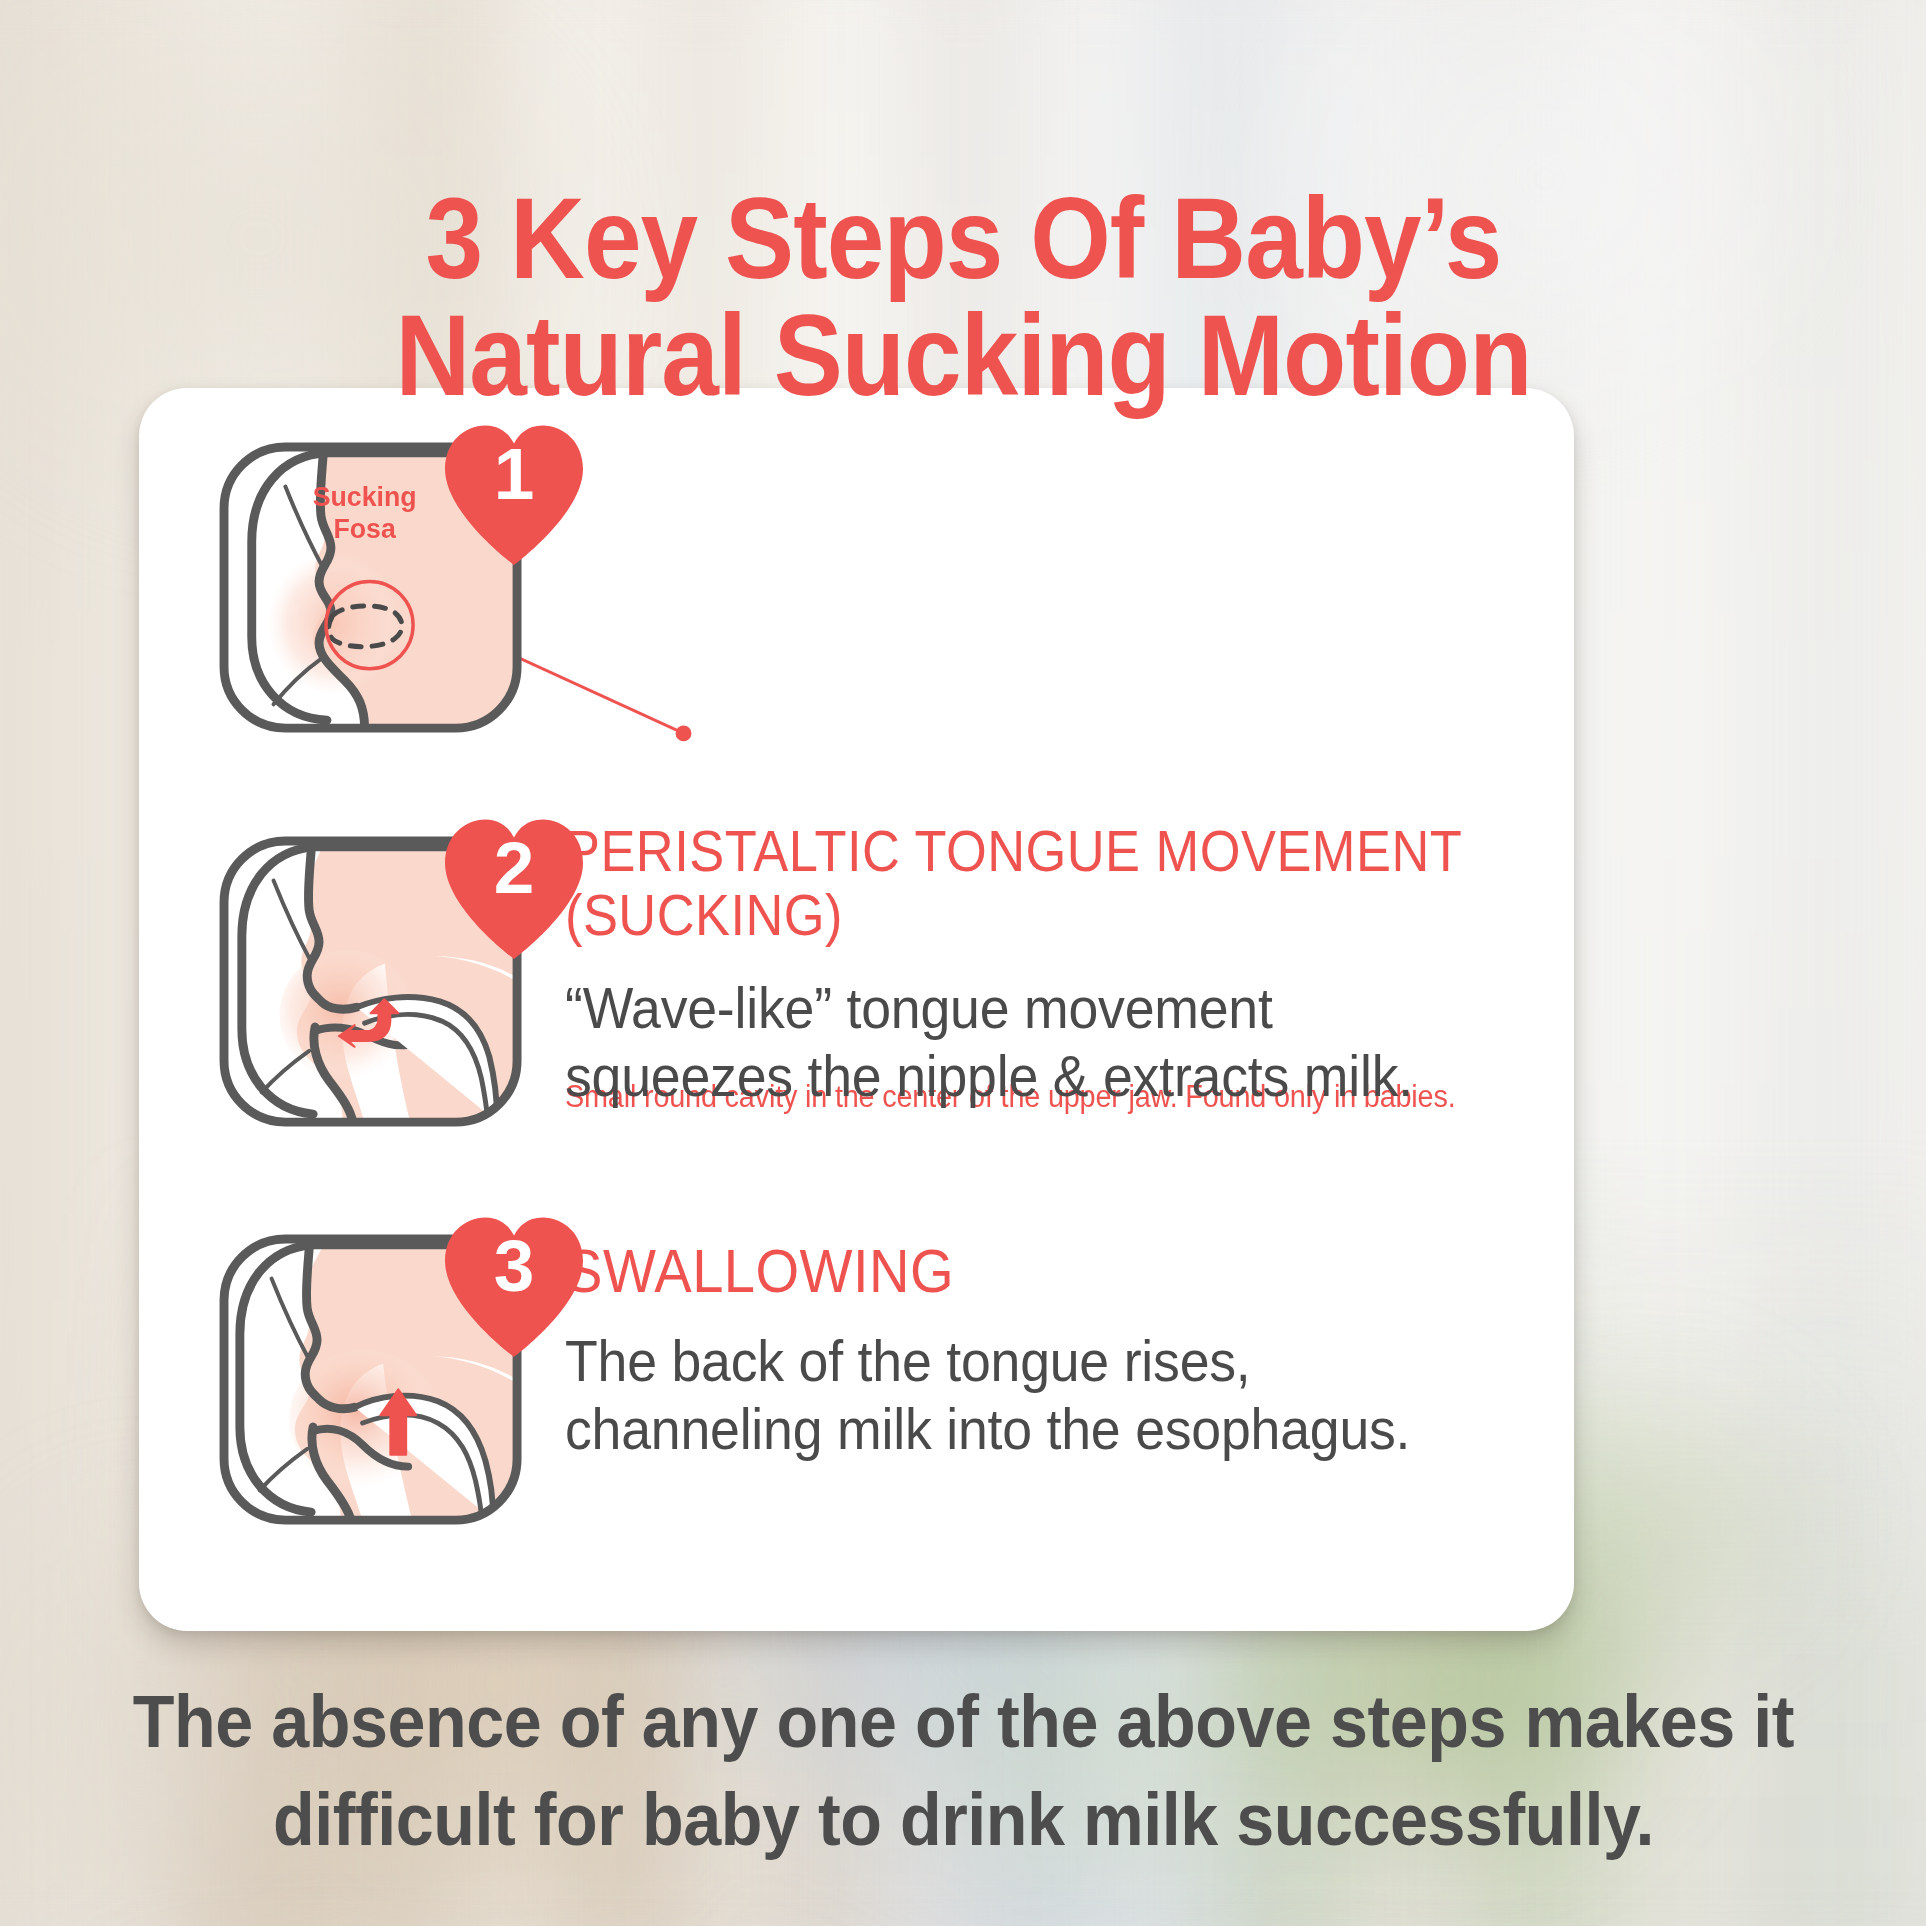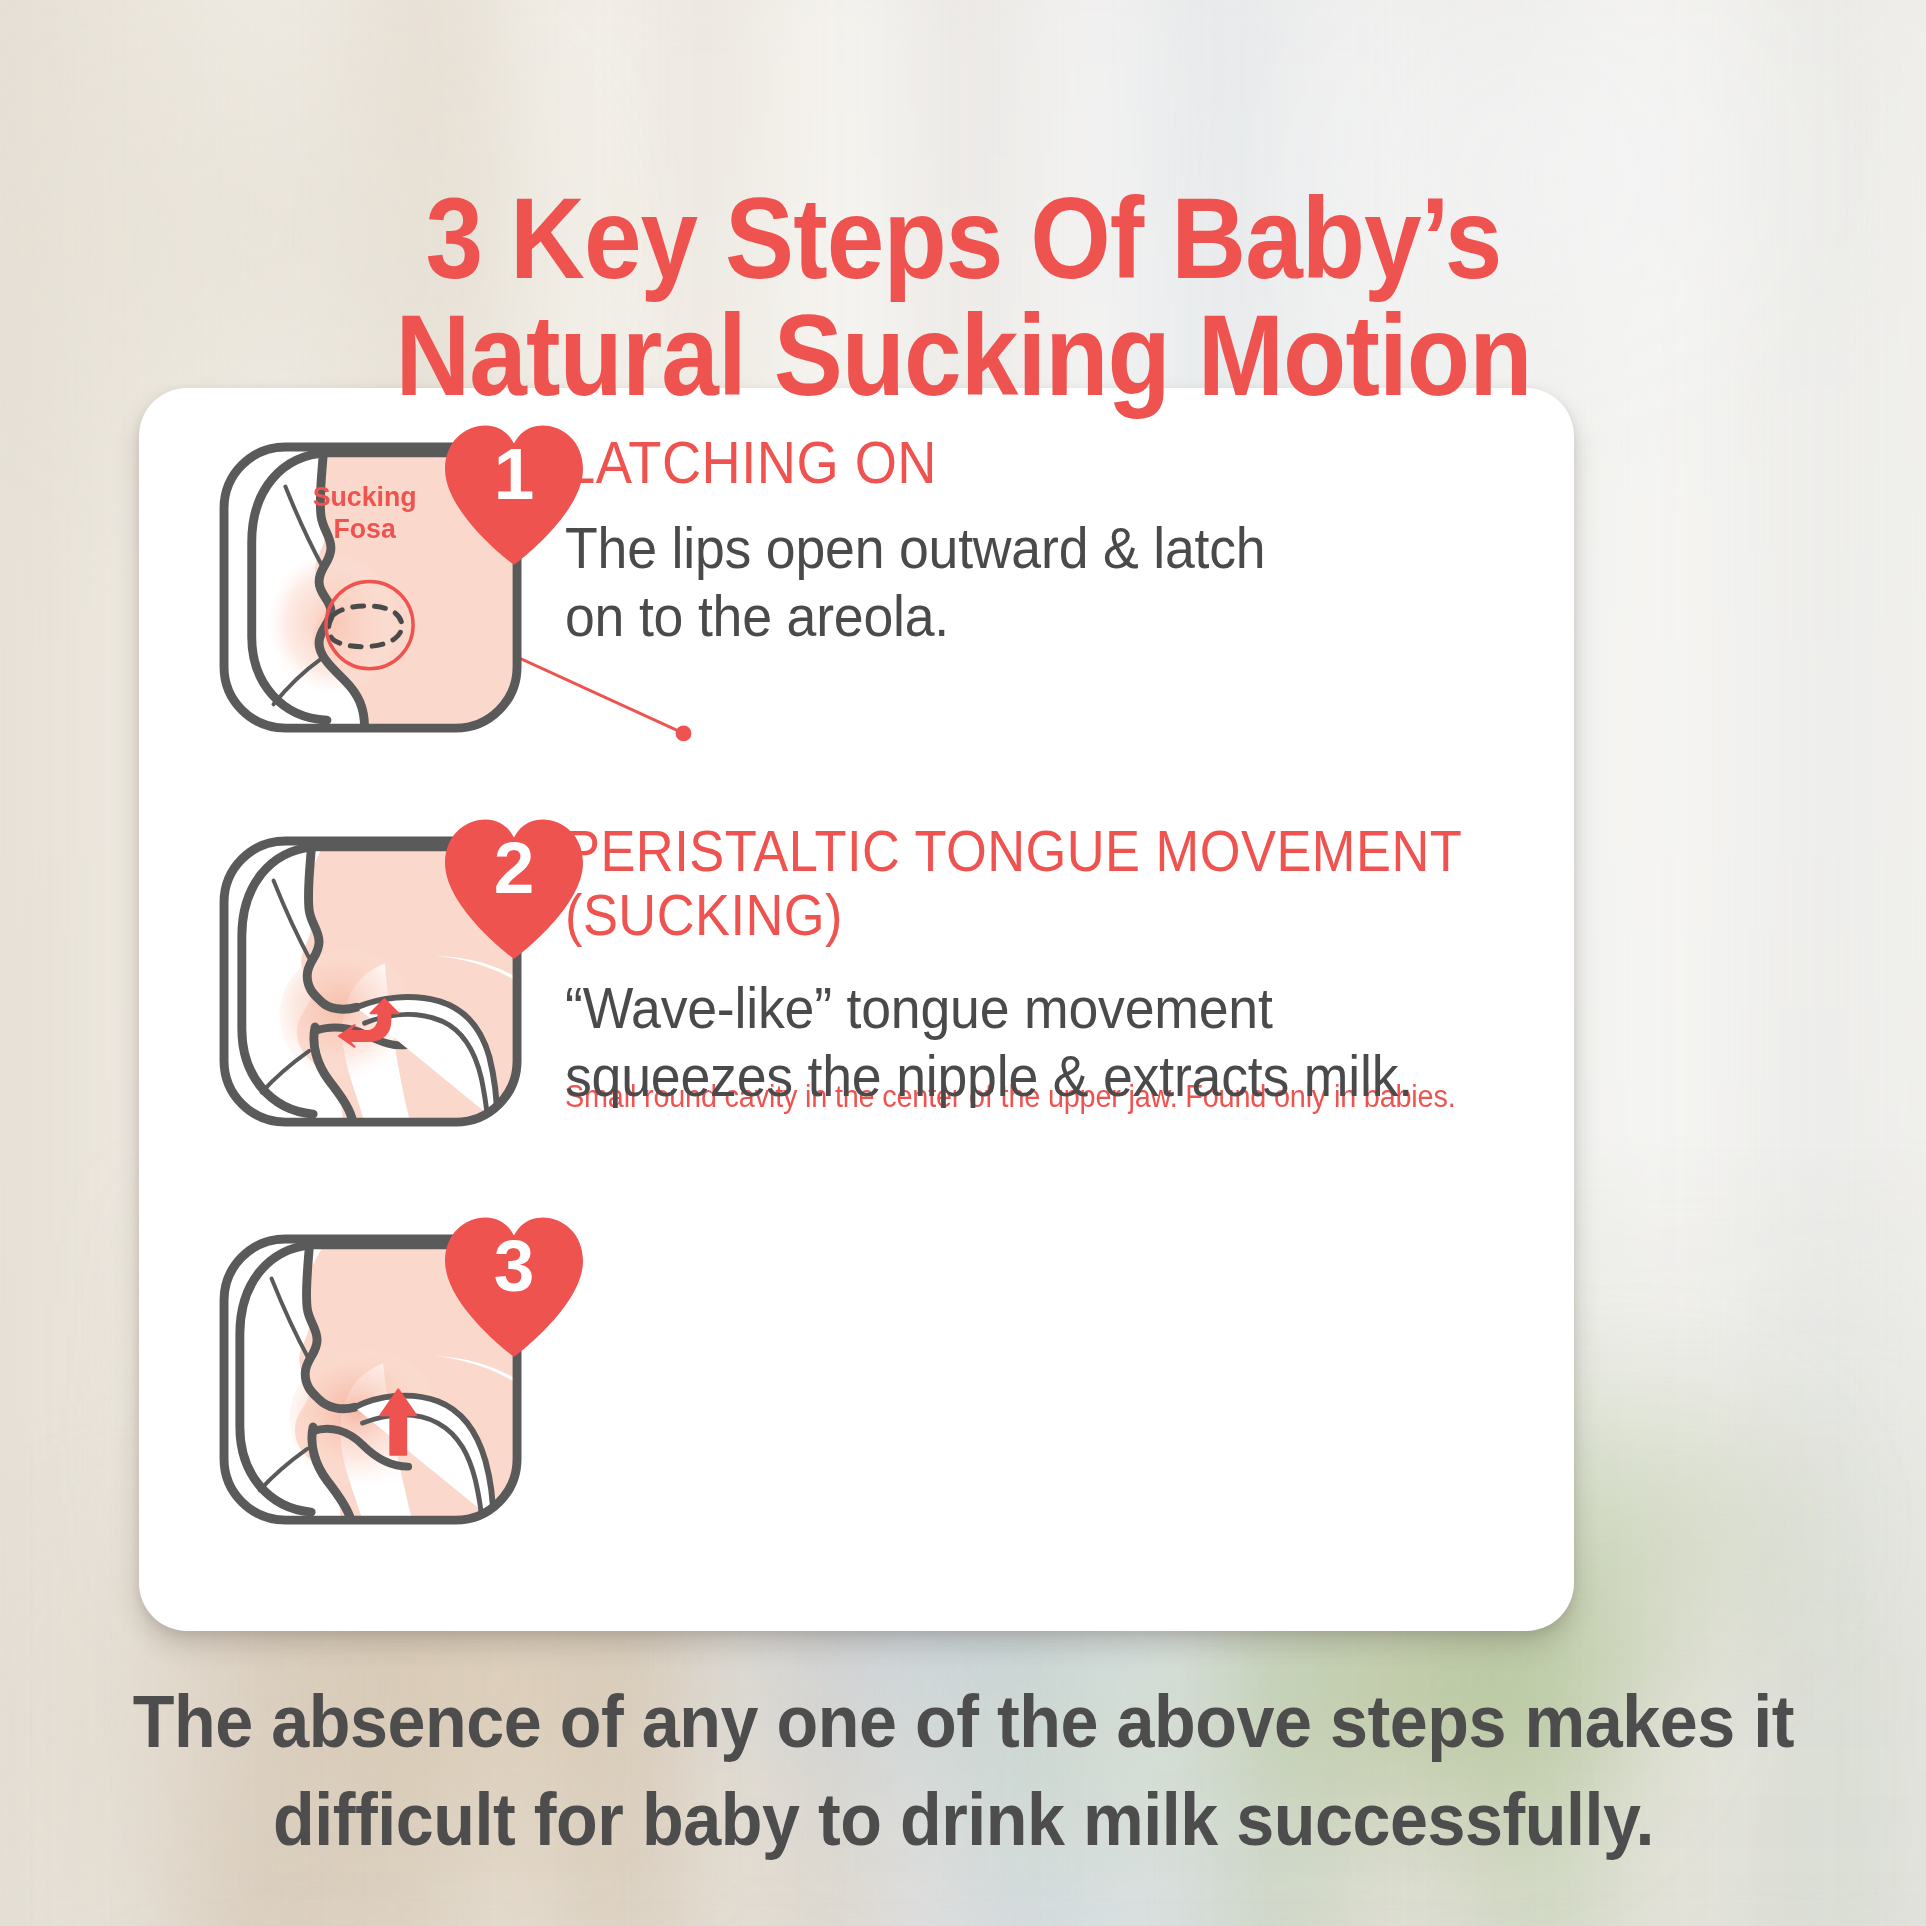--- a/index.html
+++ b/index.html
@@ -313,25 +313,20 @@
 
       <div class="heart-badge">
         <svg viewBox="0 0 100 98">
           <path d="M50 96 C50 96 4 62 4 32 C4 14 17 3 31 3 C41 3 47 9 50 15
                    C53 9 59 3 69 3 C83 3 96 14 96 32 C96 62 50 96 50 96 Z" fill="#EF5350"></path>
         </svg>
         <div class="heart-num">1</div>
       </div>
     </div>
 
-    <div class="txt">
-      <div class="step-heading">LATCHING ON</div>
-      <div class="step-body">The lips open outward &amp; latch
-on to the areola.</div>
-    </div>
   </div>
 
   <div class="footnote">Small round cavity in the center of the upper jaw. Found only in babies.</div>
 
   <div class="step-row" id="step-2">
 
     <div class="illus">
       <svg viewBox="0 0 320 300">
         <defs>
           <clipPath id="clip2">
@@ -455,20 +450,25 @@
 
       <div class="heart-badge">
         <svg viewBox="0 0 100 98">
           <path d="M50 96 C50 96 4 62 4 32 C4 14 17 3 31 3 C41 3 47 9 50 15
                    C53 9 59 3 69 3 C83 3 96 14 96 32 C96 62 50 96 50 96 Z" fill="#EF5350"></path>
         </svg>
         <div class="heart-num">3</div>
       </div>
     </div>
 
+    <div class="txt">
+      <div class="step-heading">SWALLOWING</div>
+      <div class="step-body">The back of the tongue rises,
+channeling milk into the esophagus.</div>
+    </div>
   </div>
 
 </div>
 
 <div id="bottom-caption">
   <span class="cline">The absence of any one of the above steps makes it</span>
   <span class="cline">difficult for baby to drink milk successfully.</span>
 </div>
 
 

